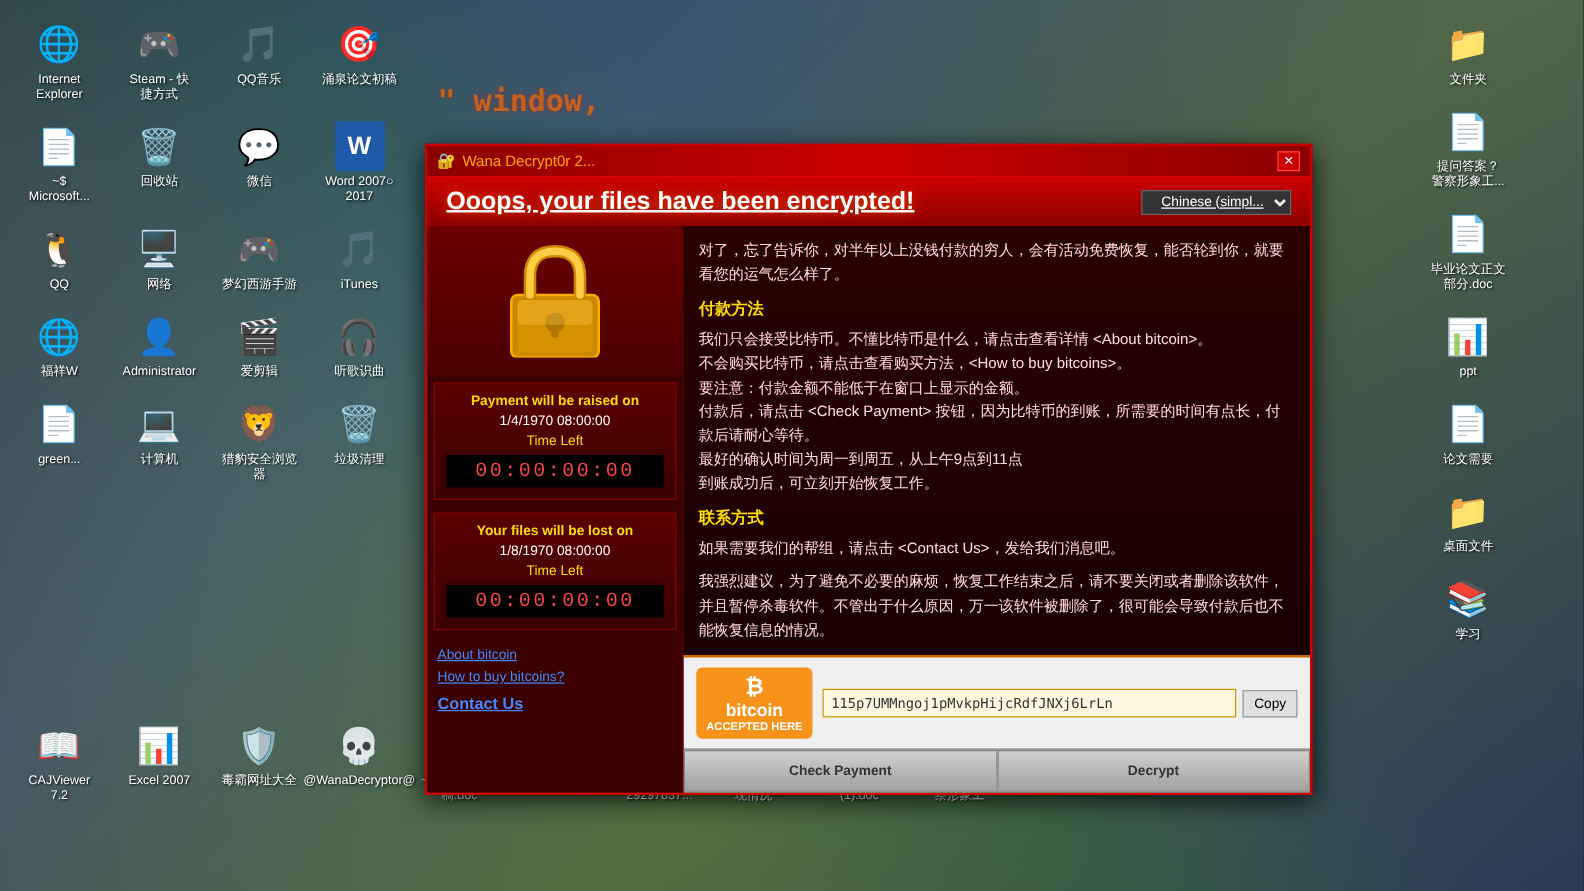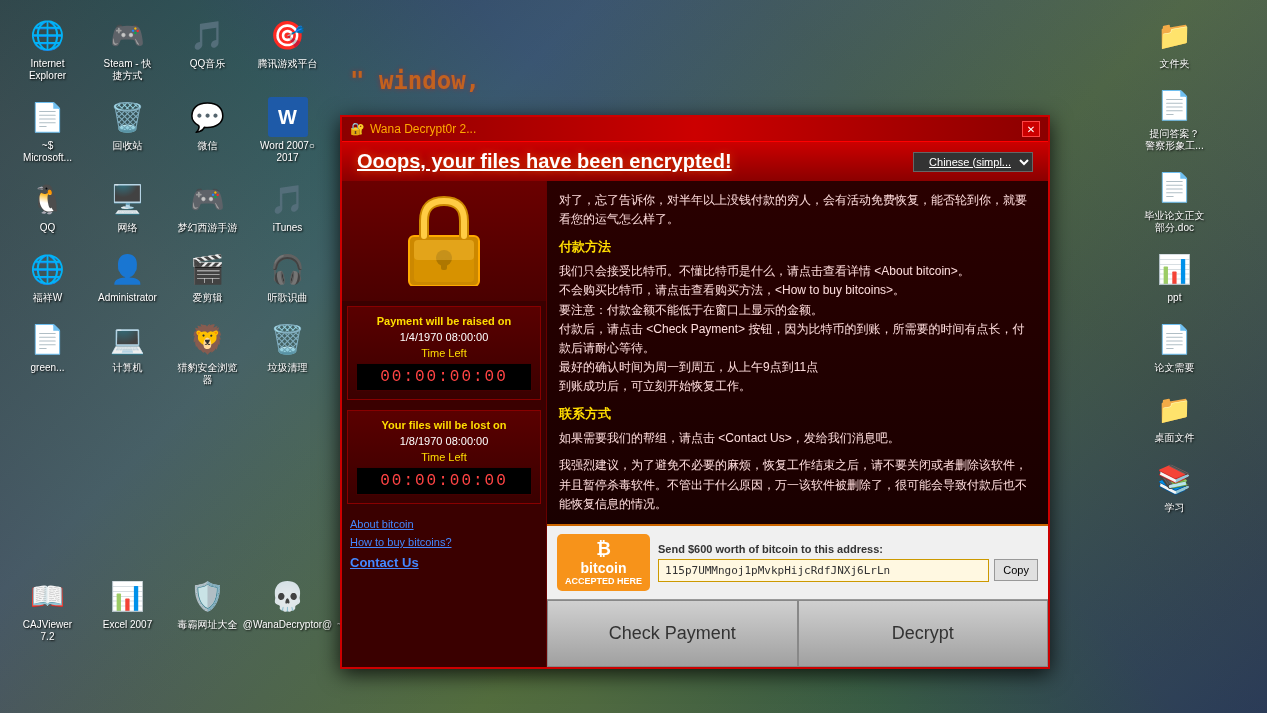--- a/index.html
+++ b/index.html
@@ -325,21 +325,21 @@
 
     .bitcoin-send-msg {
       font-size: 11px;
       color: #333;
       font-weight: bold;
       margin-bottom: 4px;
     }
 
     .bitcoin-address-row {
       display: flex;
-      align-items: flex-start;
+      align-items: flex-end;
       gap: 5px;
     }
 
     .bitcoin-address {
       flex: 1;
       background: #fff8e1;
       border: 1px solid #cc9900;
       padding: 4px 6px;
       font-size: 11px;
       font-family: monospace;
@@ -357,23 +357,23 @@
 
     
     .dialog-footer {
       display: flex;
       background: #c0c0c0;
       border-top: 1px solid #999;
     }
 
     .footer-btn {
       flex: 1;
-      padding: 22px;
-      font-size: 18px;
-      font-weight: normal;
+      padding: 10px;
+      font-size: 11px;
+      font-weight: bold;
       cursor: pointer;
       text-align: center;
       background: linear-gradient(to bottom, #d0d0d0, #a0a0a0);
       border: 1px solid #888;
       color: #333;
     }
 
     
     .bottom-icons {
       position: absolute;
@@ -418,21 +418,21 @@
     <div class="desktop-icon">
       <div class="icon-img">🎮</div>
       <div class="icon-label">Steam - 快<br>捷方式</div>
     </div>
     <div class="desktop-icon">
       <div class="icon-img">🎵</div>
       <div class="icon-label">QQ音乐</div>
     </div>
     <div class="desktop-icon">
       <div class="icon-img">🎯</div>
-      <div class="icon-label">腾讯游戏平台</div>
+      <div class="icon-label">涌泉论文初稿</div>
     </div>
     <div class="desktop-icon">
       <div class="icon-img">📄</div>
       <div class="icon-label">~$<br>Microsoft...</div>
     </div>
 
     <div class="desktop-icon">
       <div class="icon-img">🗑️</div>
       <div class="icon-label">回收站</div>
     </div>
@@ -616,21 +616,20 @@
           </div>
         </div>
 
         <div class="bitcoin-area">
           <div class="bitcoin-logo">
             <span class="btc-symbol">₿</span>
             <span>bitcoin</span>
             <span class="accepted">ACCEPTED HERE</span>
           </div>
           <div class="bitcoin-right">
-            <div class="bitcoin-send-msg">Send $600 worth of bitcoin to this address:</div>
             <div class="bitcoin-address-row">
               <input class="bitcoin-address" type="text" readonly="" value="115p7UMMngoj1pMvkpHijcRdfJNXj6LrLn" style="">
               <button class="copy-btn">Copy</button>
             </div>
           </div>
         </div>
 
         <div class="dialog-footer">
           <button class="footer-btn">Check Payment</button>
           <button class="footer-btn">Decrypt</button>

